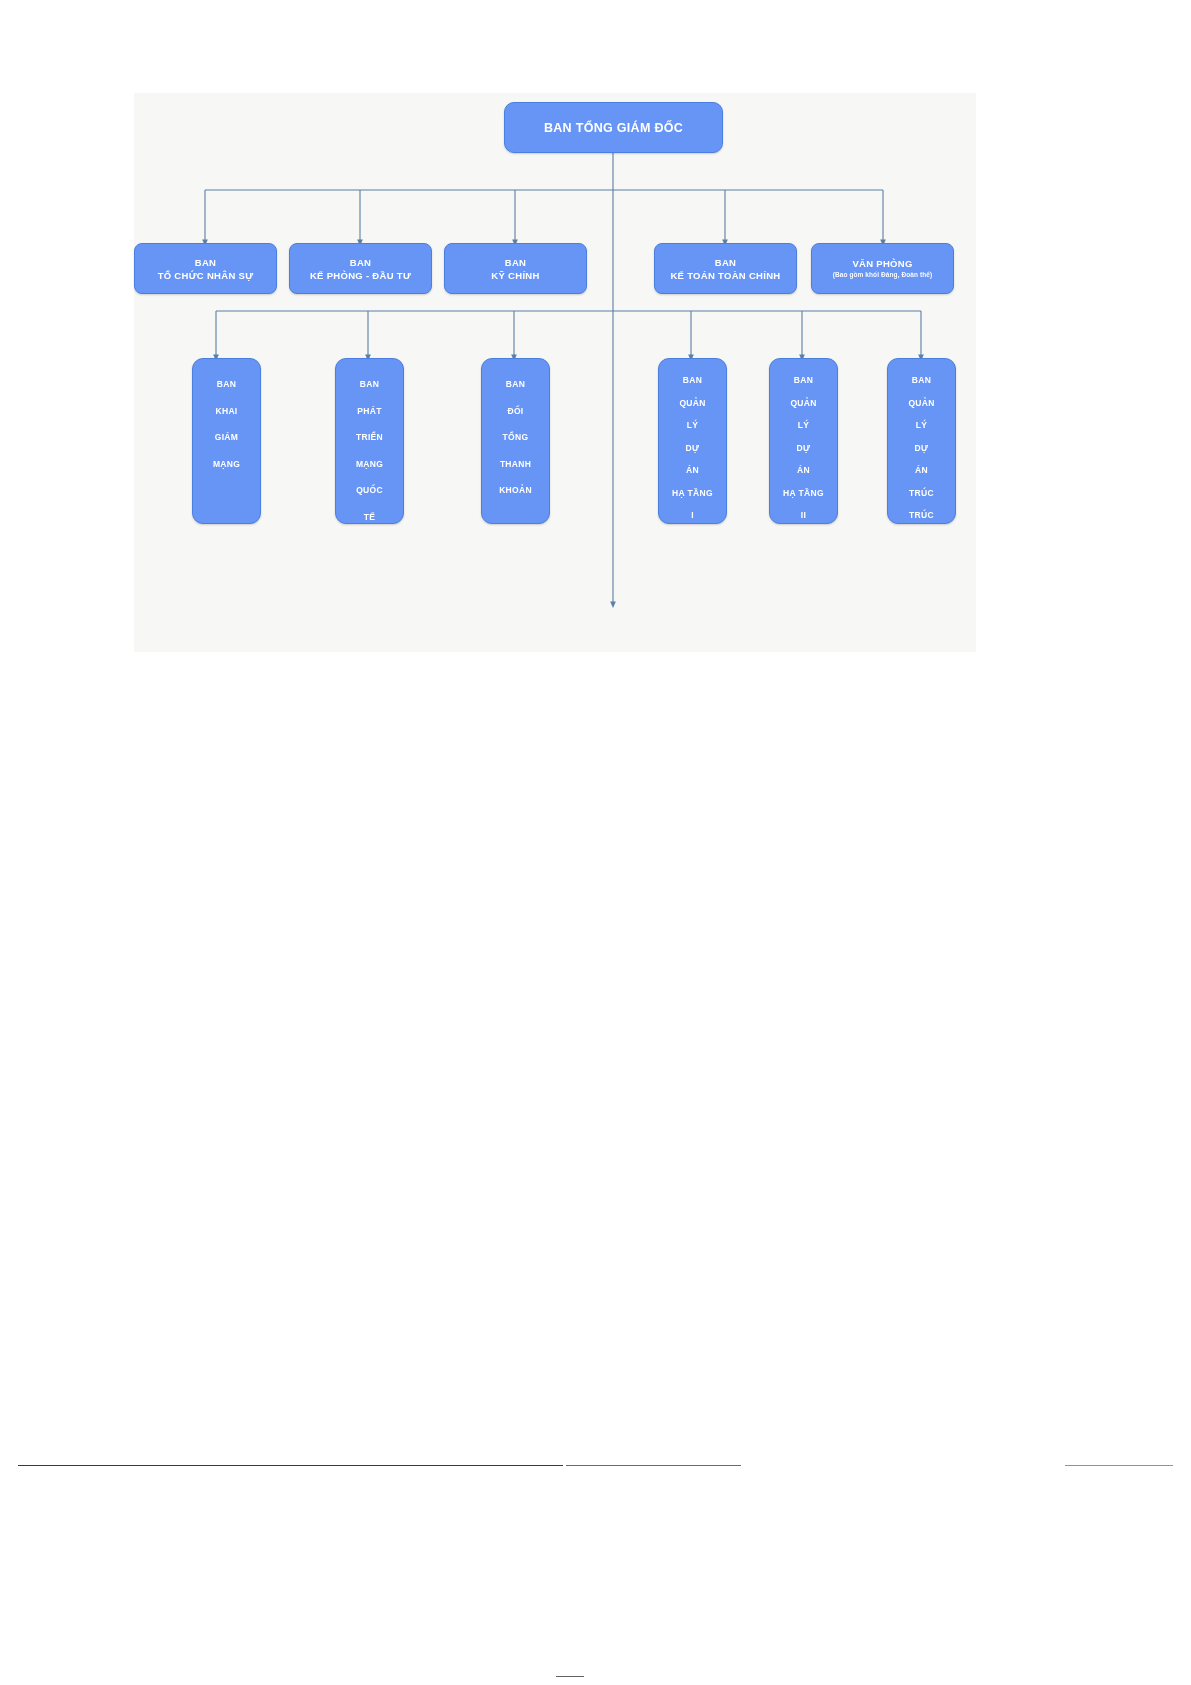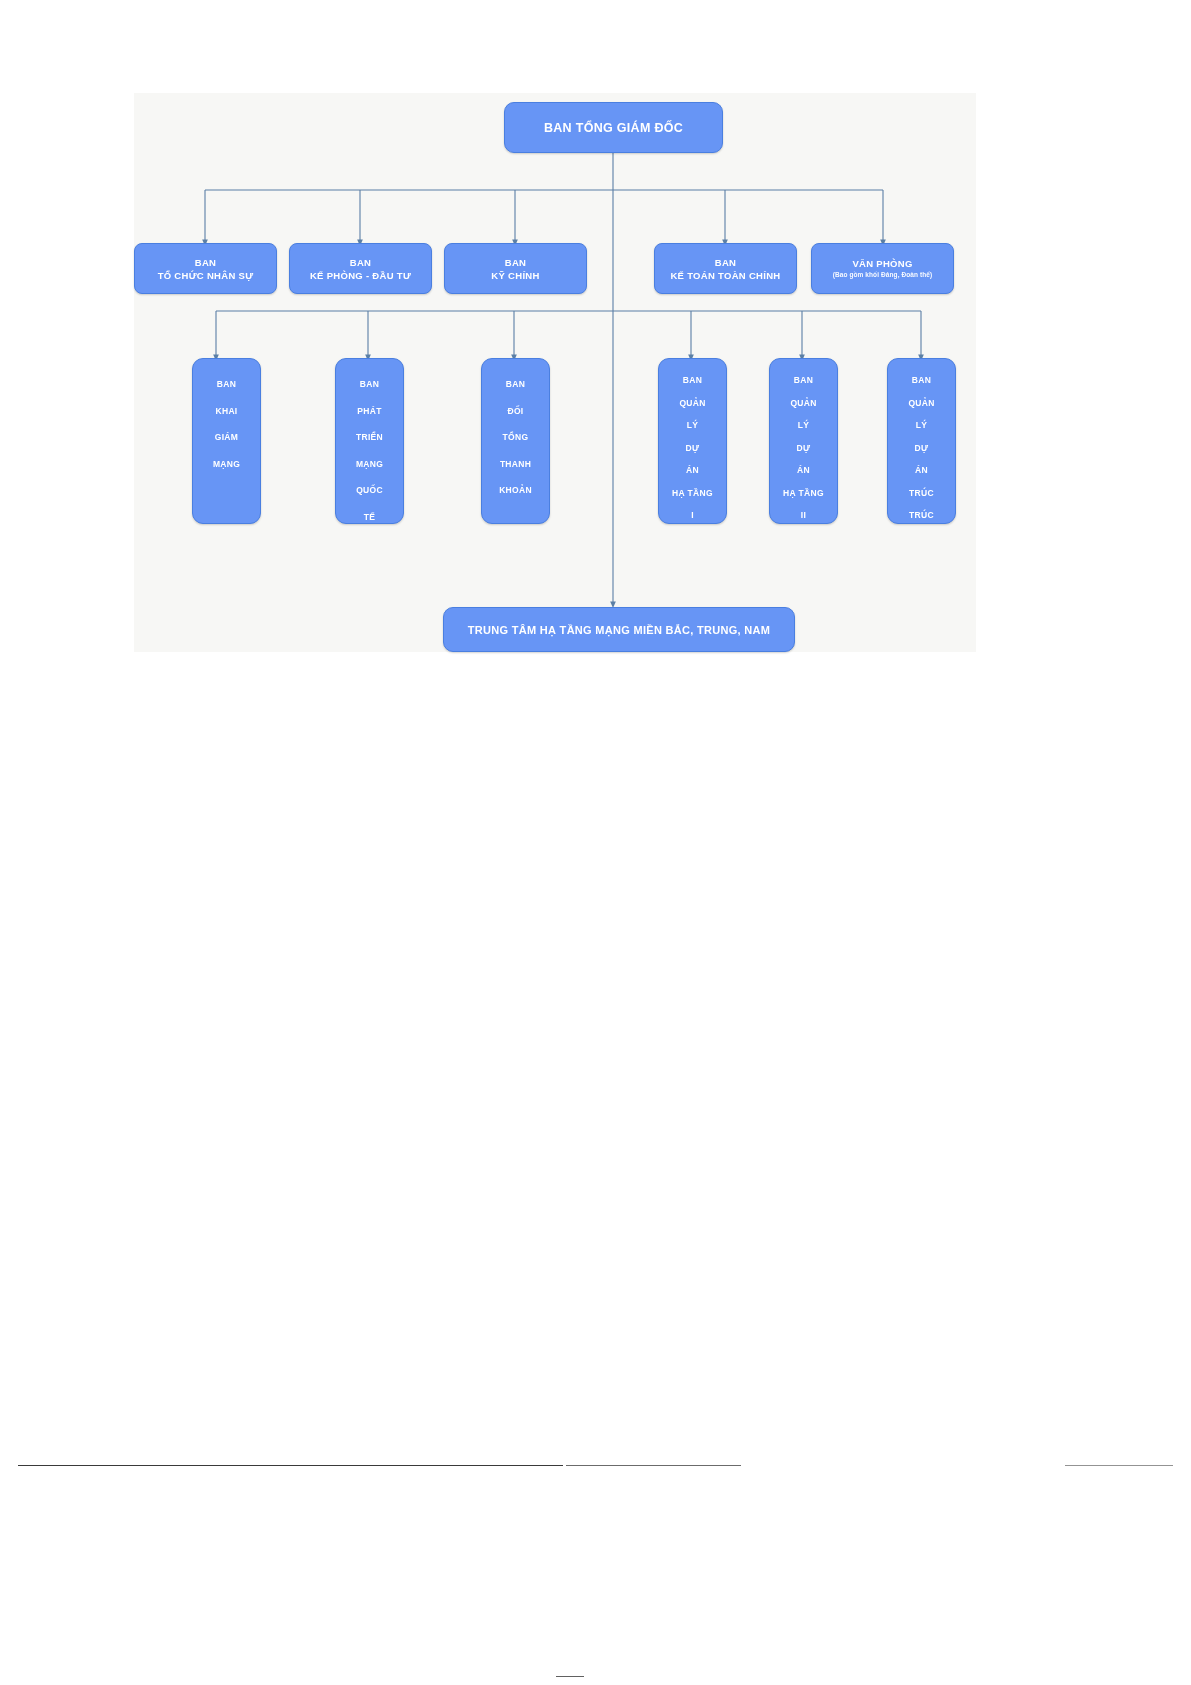--- a/index.html
+++ b/index.html
@@ -225,23 +225,20 @@
     <div class="node level-unit" style="left:753px; top:265px; width:69px; height:166px; line-height:22.5px; padding-top:10px;">
       <span class="line">BAN</span>
       <span class="line">QUẢN</span>
       <span class="line">LÝ</span>
       <span class="line">DỰ</span>
       <span class="line">ÁN</span>
       <span class="line">TRÚC</span>
       <span class="line">TRÚC</span>
     </div>
 
-    <div class="node level-center" style="left:309px; top:514px; width:352px; height:45px;">
-      <span class="line">TRUNG TÂM HẠ TẦNG MẠNG MIỀN BẮC, TRUNG, NAM</span>
-    </div>
 
   </div>
 
   <div class="footer-rule" id="footer-rule-left"></div>
   <div class="footer-rule" id="footer-rule-mid"></div>
   <div class="footer-rule" id="footer-rule-right"></div>
   <div class="footer-rule" id="footer-rule-bottom"></div>
 
 </div>
 

